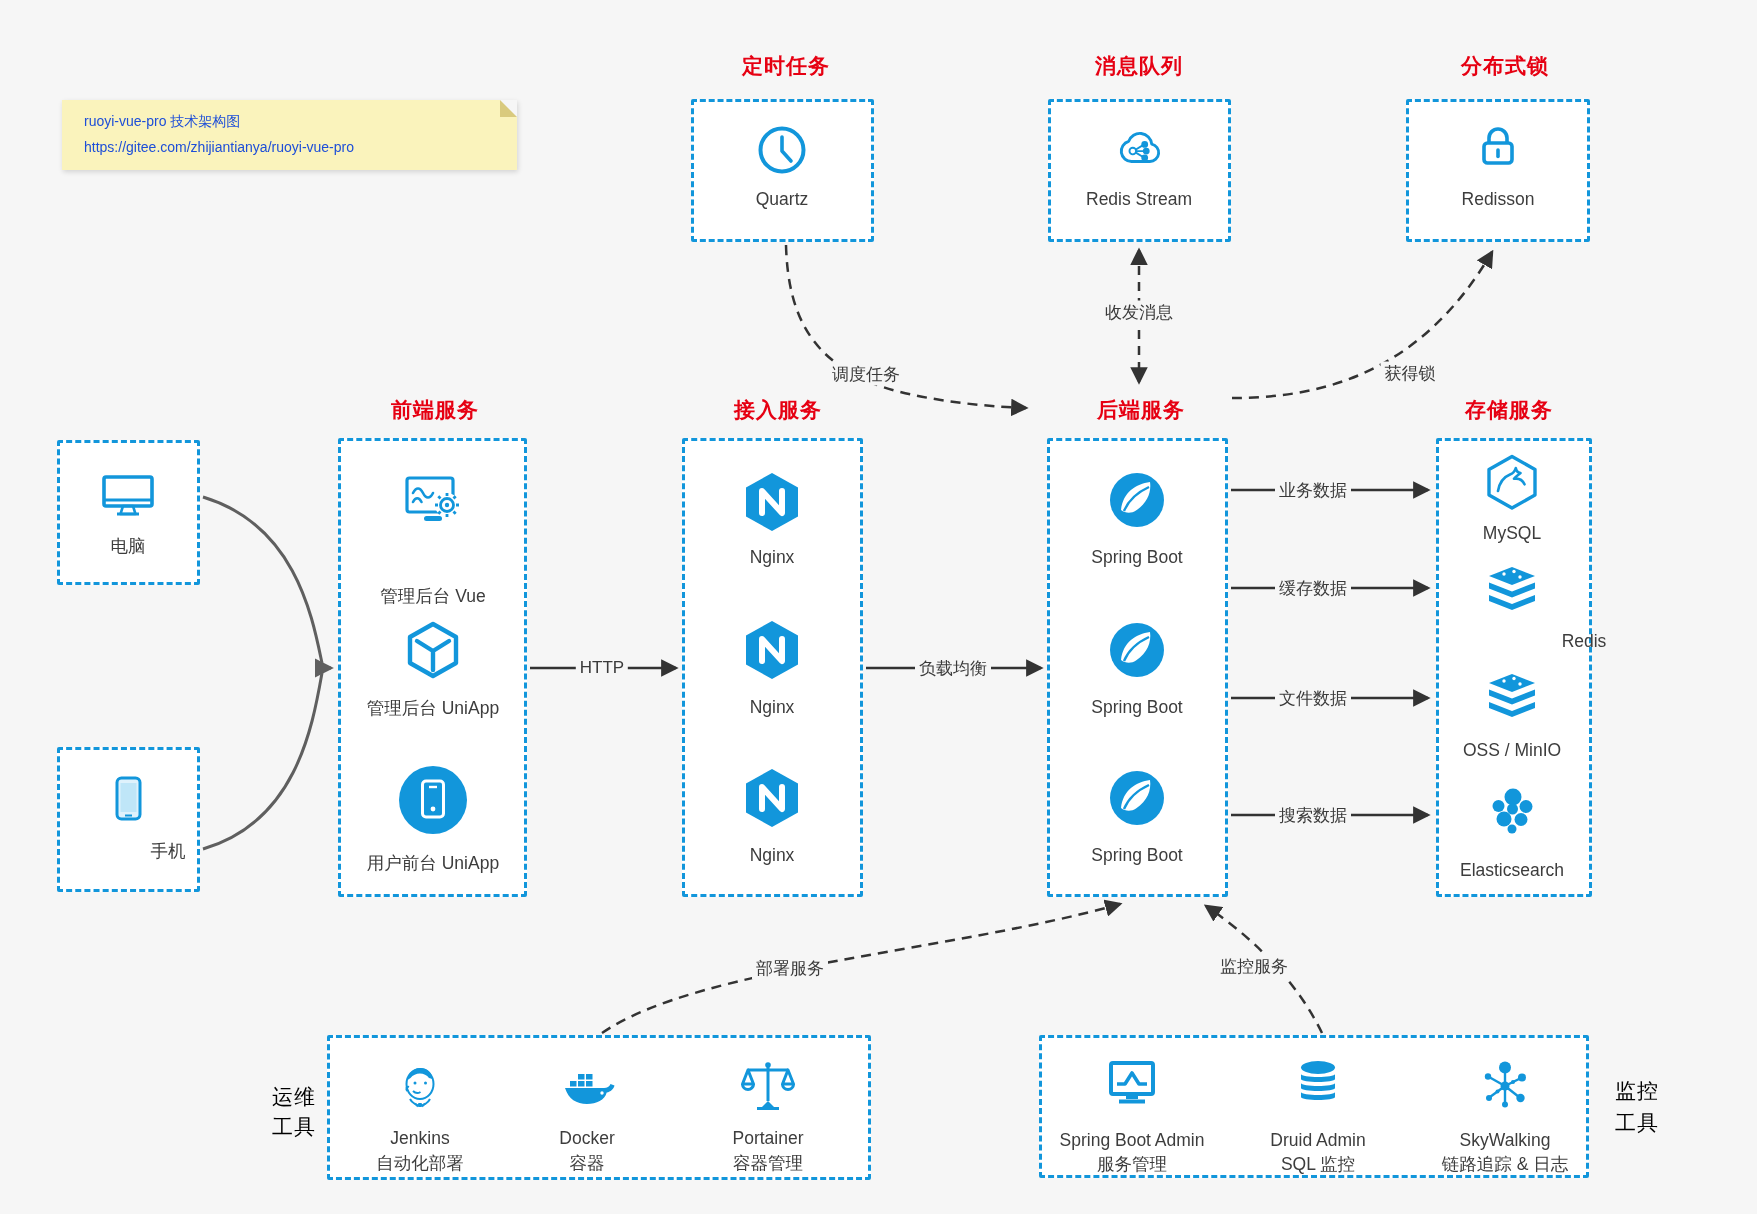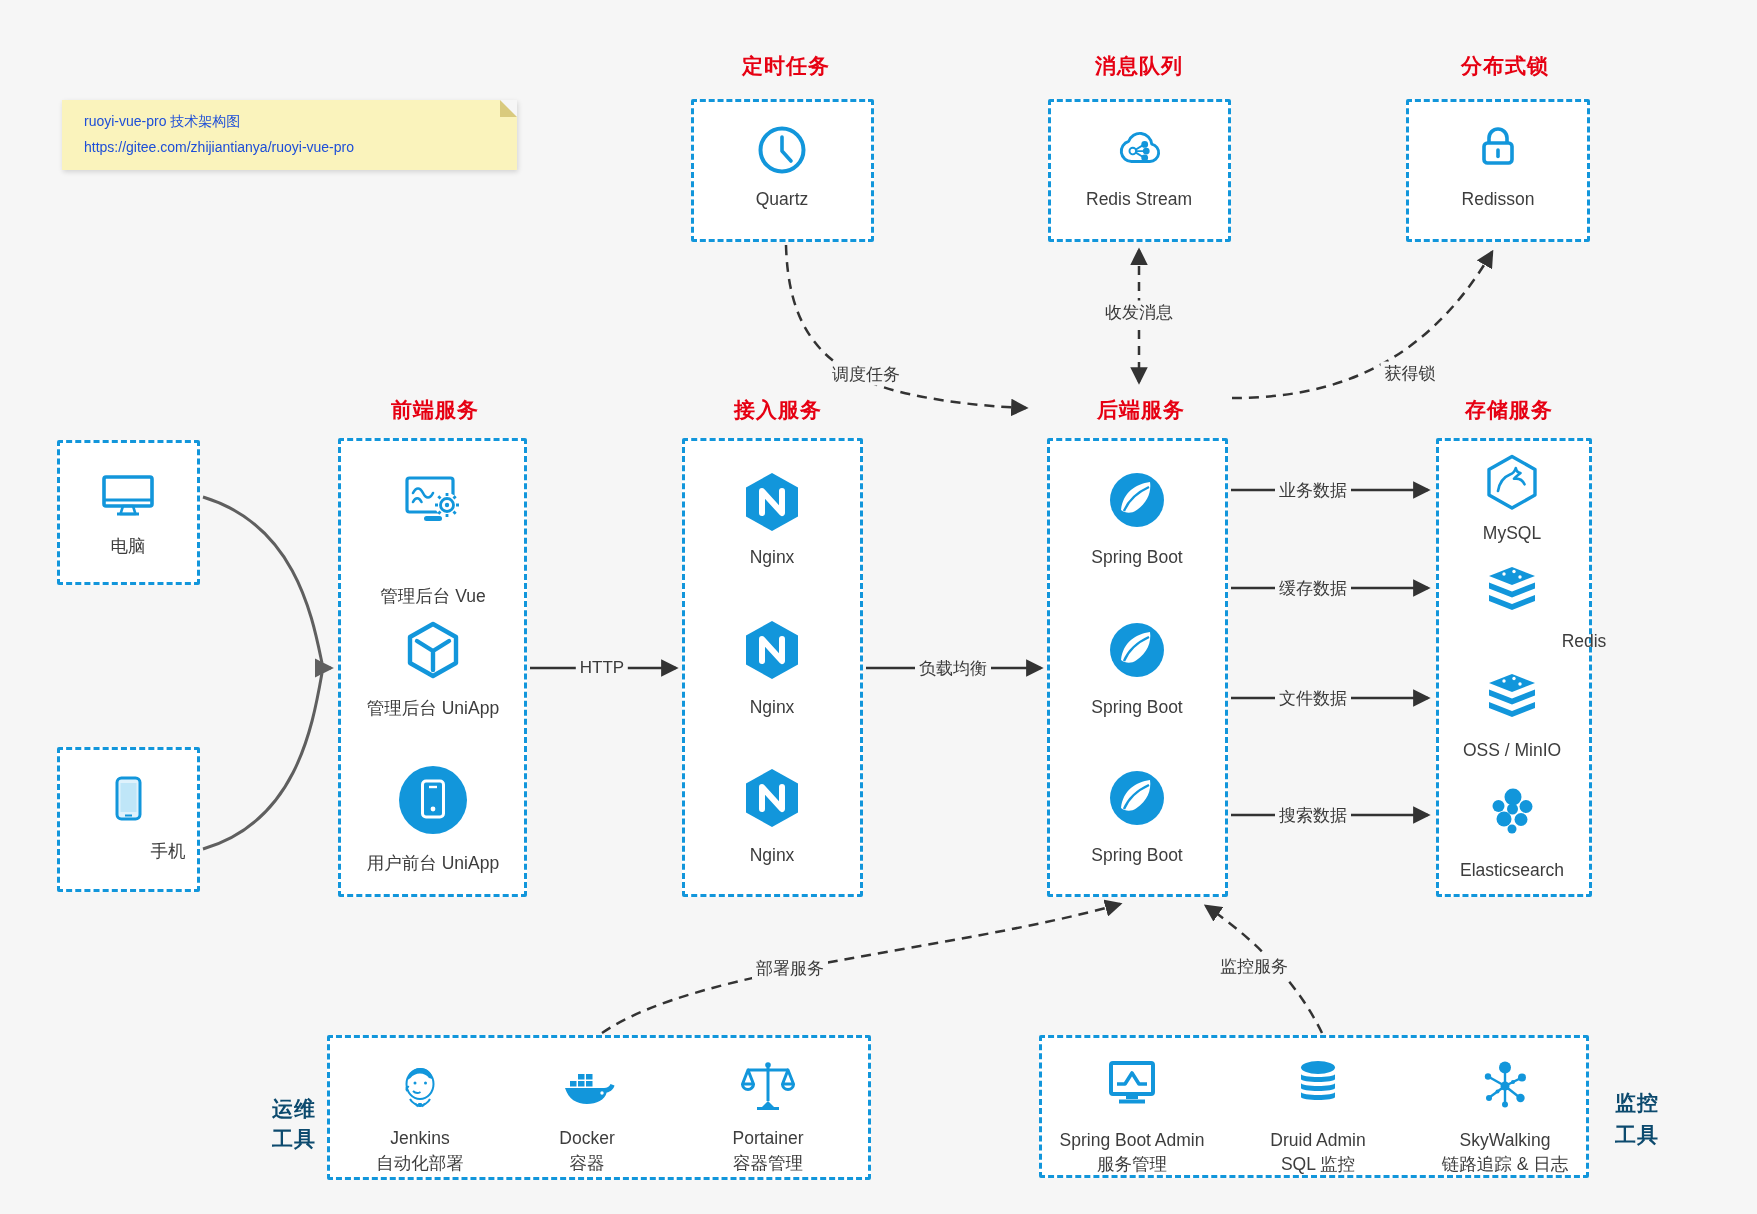--- a/index.html
+++ b/index.html
@@ -15,21 +15,21 @@
     background:#ffffff;
     border-radius:2px;
     box-sizing:border-box;
   }
   .g-title{
     position:absolute;transform:translate(-50%,-50%);
     color:#e60012;font-weight:700;font-size:21px;letter-spacing:1px;white-space:nowrap;
   }
   .side-title{
     position:absolute;transform:translate(-50%,-50%);
-    color:#0c4a6e;font-weight:700;font-size:21px;letter-spacing:1px;white-space:nowrap;margin-top:12px;
+    color:#000000;font-weight:400;font-size:21px;letter-spacing:1px;white-space:nowrap;
   }
   .lbl{
     position:absolute;transform:translate(-50%,-50%);
     font-size:17.5px;color:#3d3d3d;white-space:nowrap;
   }
   .elabel{
     position:absolute;transform:translate(-50%,-50%);
     font-size:17px;color:#3a3a3a;background:#f6f6f6;padding:0 4px;white-space:nowrap;z-index:5;
   }
   .icon{position:absolute;transform:translate(-50%,-50%);line-height:0;}

